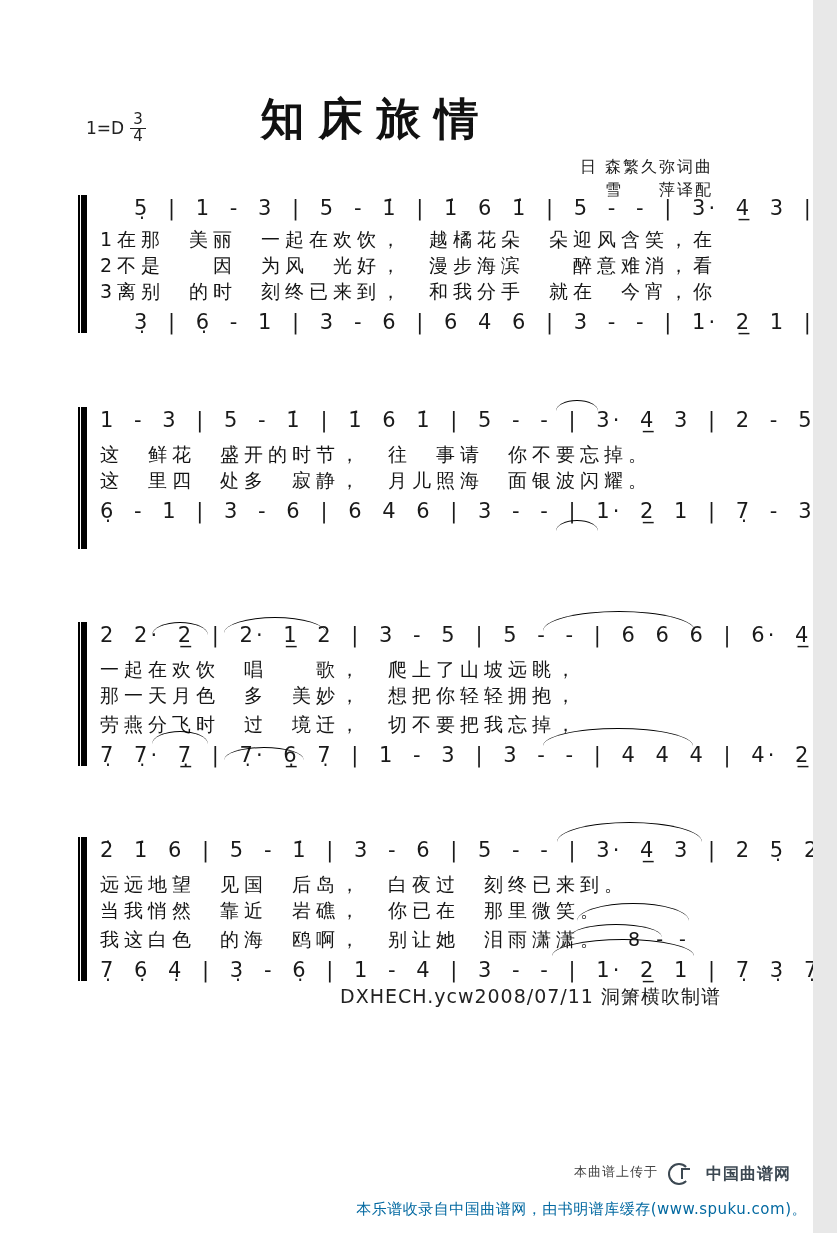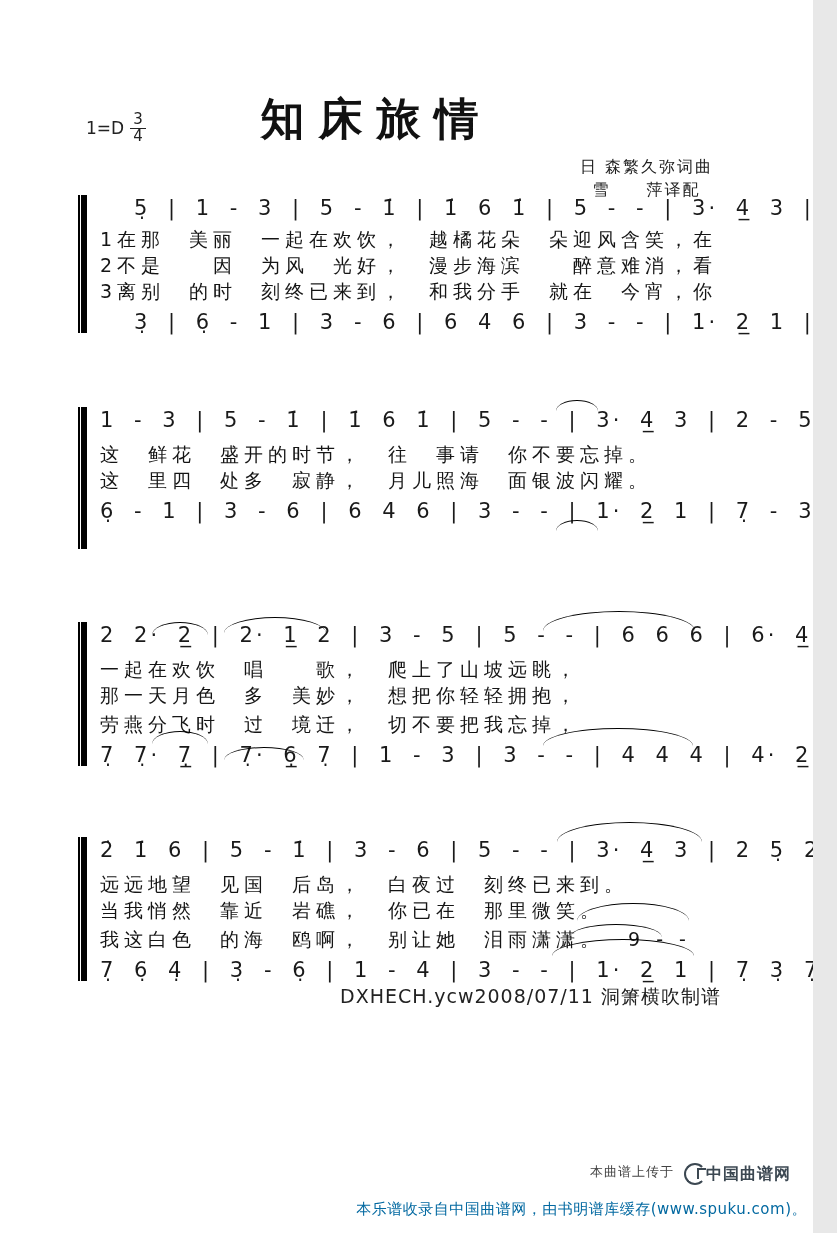--- a/index.html
+++ b/index.html
@@ -11,21 +11,21 @@
           font-size:17px;color:#222;}
   #keysig .frac{display:flex;flex-direction:column;align-items:center;font-size:15px;line-height:1.05;}
   #keysig .frac .num{border-bottom:1.5px solid #222;padding:0 3px;}
 
   
   #title{position:absolute;left:0;right:60px;top:90px;text-align:center;
          font-family:"DejaVu Serif",serif;font-weight:bold;font-size:44px;
          letter-spacing:14px;color:#111;}
 
   
-  #credits{position:absolute;right:100px;top:155px;text-align:center;
+  #credits{position:absolute;right:100px;top:155px;text-align:right;
            font-size:16px;line-height:1.45;color:#222;letter-spacing:2px;}
 
   
   .system{position:absolute;left:78px;width:668px;}
   .sysbar{position:absolute;left:0;top:2px;bottom:2px;width:9px;
           background:linear-gradient(90deg,#000 0 2px,#fff 2px 3px,#000 3px 9px);}
   .rows{margin-left:22px;}
   .notation{font-size:21px;letter-spacing:3px;word-spacing:8px;white-space:nowrap;
             color:#1a1a1a;height:30px;line-height:30px;}
   .lyric{font-size:19px;letter-spacing:5px;white-space:nowrap;color:#151515;
@@ -35,21 +35,21 @@
 
   
   .tie{position:absolute;border-top:1.6px solid #000;border-radius:50% 50% 0 0/100% 100% 0 0;}
 
   
   #makerline{position:absolute;left:340px;top:984px;font-size:19px;letter-spacing:1px;color:#222;}
 
   
   #footer-upload{position:absolute;right:22px;top:1163px;display:flex;align-items:flex-start;gap:10px;}
   #footer-upload .pre{font-size:13px;color:#444;letter-spacing:1px;}
-  .logo{display:flex;align-items:center;gap:0;}
+  .logo{display:flex;align-items:center;gap:16px;}
   .logo-icon{width:18px;height:18px;border:2.5px solid #3c4852;border-radius:50%;
              border-right-color:transparent;position:relative;display:inline-block;}
   .logo-icon::after{content:"";position:absolute;right:-2px;top:3px;width:7px;height:9px;
                     border-left:2px solid #3c4852;border-top:2px solid #3c4852;}
   .logo-text{font-size:16px;font-weight:bold;color:#3c4852;letter-spacing:1px;}
   #footer-src{position:absolute;right:6px;top:1200px;font-size:15px;color:#0369a1;letter-spacing:0.5px;}
 </style>
 </head>
 <body>
 
@@ -101,21 +101,21 @@
       <div class="notation gap-s">7̣ 7̣· 7̲̣ | 7̣· 6̲̣ 7̣ | 1 - 3 | 3 - - | 4 4 4 | 4· 2̲ 4 | 5 - - | 5 - - ‖:</div>
     </div>
   </div>
 
   <div class="system" style="top:835px;height:148px;">
     <div class="sysbar"></div>
     <div class="rows">
       <div class="notation">2̇ 1̇ 6 | 5 - 1̇ | 3 - 6 | 5 - - | 3· 4̲ 3 | 2 5̣ 2 | 1 - - | 1 - - ‖:</div>
       <div class="lyric gap-m">远远地望　见国　后岛，　白夜过　刻终已来到。</div>
       <div class="lyric">当我悄然　靠近　岩礁，　你已在　那里微笑。</div>
-      <div class="lyric gap-s">我这白色　的海　鸥啊，　别让她　泪雨潇潇。　9 - -</div>
+      <div class="lyric gap-s">我这白色　的海　鸥啊，　别让她　泪雨潇潇。　8 - -</div>
       <div class="notation gap-s">7̣ 6̣ 4̣ | 3̣ - 6̣ | 1 - 4 | 3 - - | 1· 2̲ 1 | 7̣ 3̣ 7̣ | 4̣ - - | 4̣ - - ‖:</div>
     </div>
   </div>
 
   <div class="tie" style="left:556px;top:400px;width:42px;height:10px;"></div>
   <div class="tie" style="left:556px;top:520px;width:42px;height:10px;"></div>
   <div class="tie" style="left:152px;top:622px;width:56px;height:12px;"></div>
   <div class="tie" style="left:224px;top:617px;width:102px;height:15px;"></div>
   <div class="tie" style="left:543px;top:611px;width:152px;height:19px;"></div>
   <div class="tie" style="left:152px;top:731px;width:56px;height:12px;"></div>

